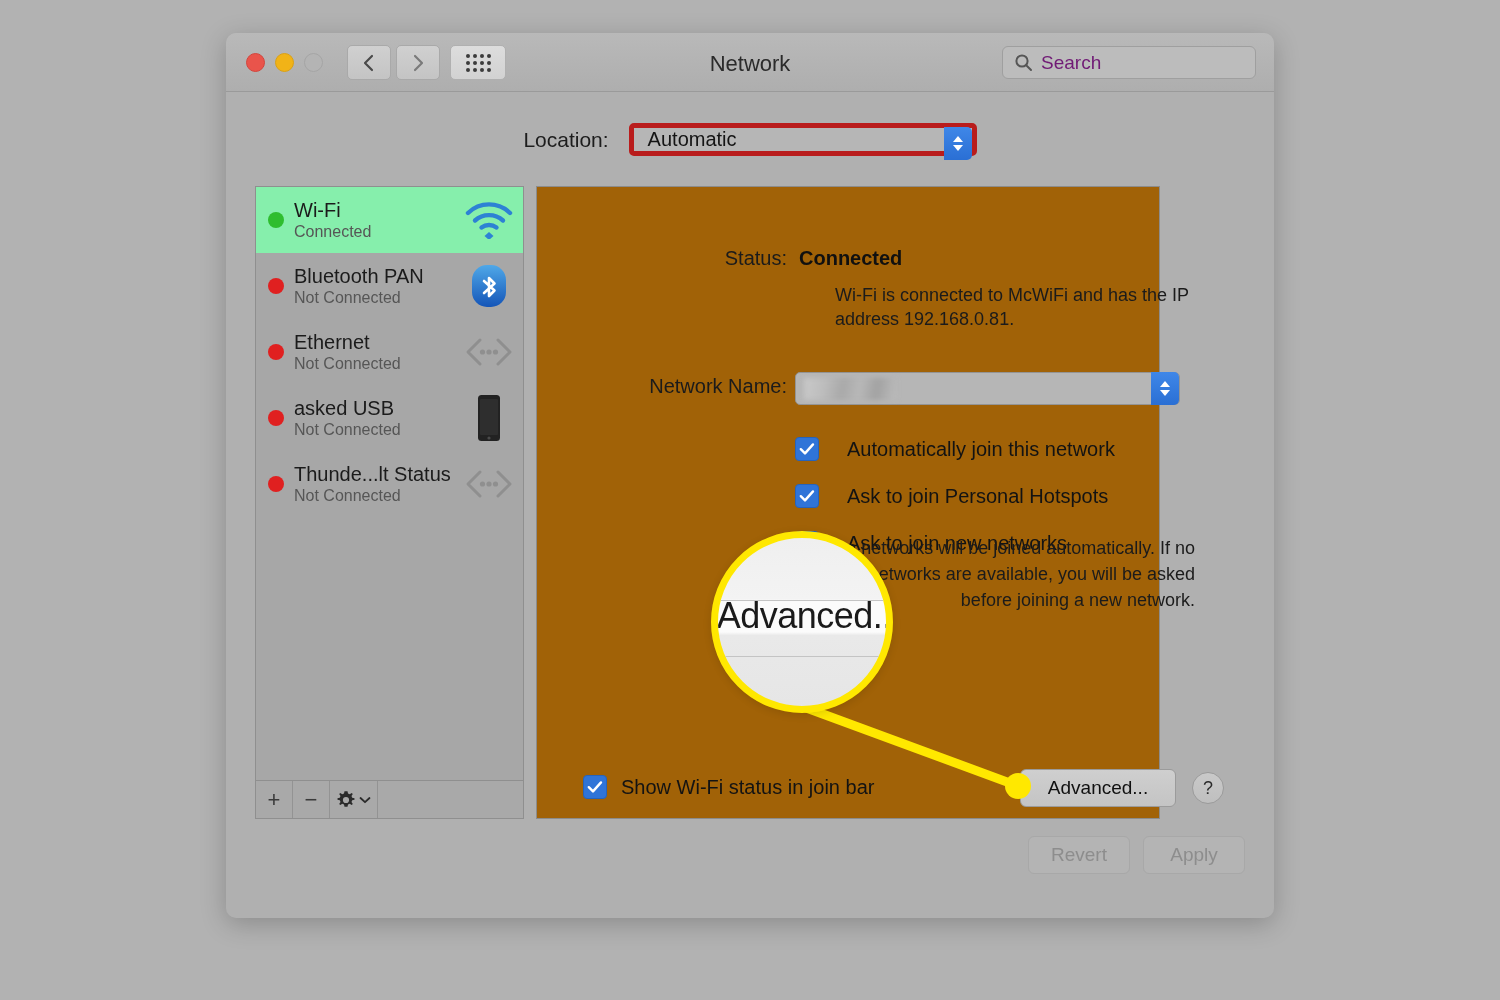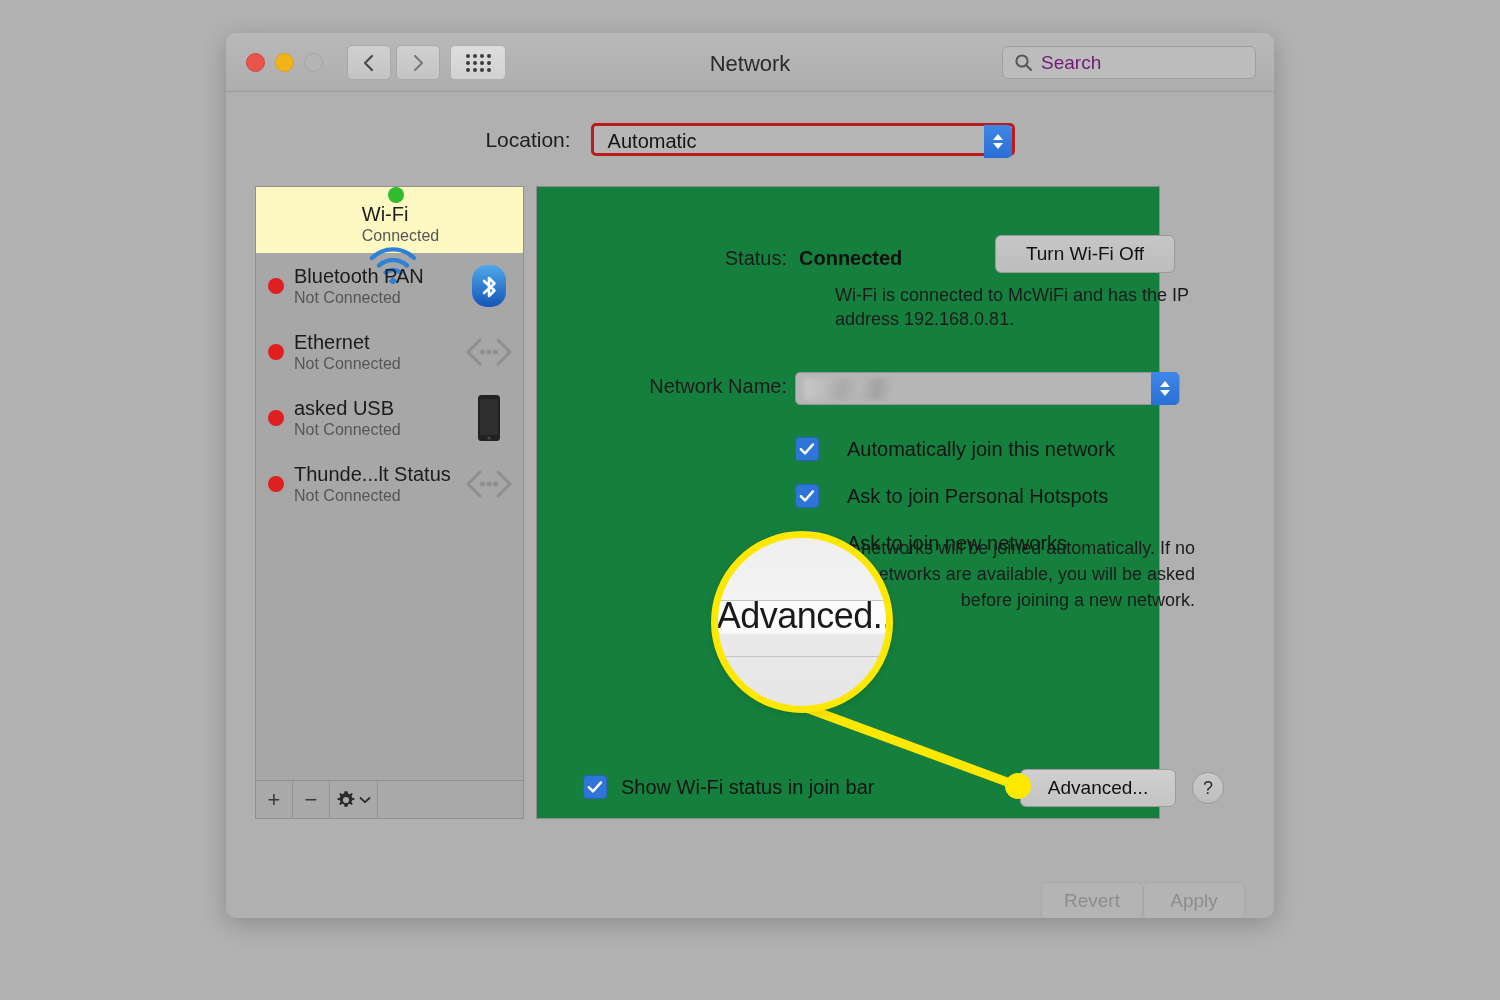--- a/index.html
+++ b/index.html
@@ -62,22 +62,22 @@
   }
   .searchbox .ph { font-size: 19px; color: #701a75; }
 
   
   .locrow {
     position: absolute; left: 0; right: 0; top: 90px;
     display: flex; align-items: center; justify-content: center; gap: 20px;
   }
   .loclabel { font-size: 21px; color: #1d1d1d; }
   .popup {
-    position: relative; width: 424px; height: 33px;
-    background: #b6b6b6; border: 3px solid #b91c1c; border-radius: 5px;
+    position: relative; width: 348px; height: 33px;
+    background: #b6b6b6; border: 5px solid #b91c1c; border-radius: 5px;
     display: flex; align-items: flex-end; padding-left: 14px;
     font-size: 20px; color: #141414;
   }
   .stepper {
     position: absolute; right: 0; top: -1px;
     width: 28px; height: 33px;
     background: linear-gradient(to bottom, #3f87e8, #2a6fd4);
     border-radius: 0 5px 5px 0;
     display: flex; flex-direction: column; align-items: center; justify-content: center; gap: 3px;
   }
@@ -91,21 +91,21 @@
     width: 269px; height: 633px;
     background: #a7a7a7;
     border: 1px solid #8f8f8f;
     display: flex; flex-direction: column;
   }
   .netlist { flex: 1; overflow: hidden; }
   .netrow {
     position: relative; height: 66px;
     display: flex; align-items: center; padding-left: 12px;
   }
-  .netrow.selected { background: #fef9c3; flex-direction: column; }
+  .netrow.selected { background: #86efac; }
   .statdot { width: 16px; height: 16px; border-radius: 50%; flex: 0 0 16px; }
   .statdot.green { background: #2fbd2f; }
   .statdot.red { background: #e02020; }
   .nettext { margin-left: 10px; flex: 1; min-width: 0; }
   .netname { font-size: 20px; color: #1b1b1b; line-height: 1.15; white-space: nowrap; }
   .netstate { font-size: 16px; color: #565656; line-height: 1.25; }
   .neticon { width: 56px; display: flex; align-items: center; justify-content: center; margin-right: 6px; }
 
   .sbfooter {
     height: 38px; border-top: 1px solid #8f8f8f;
@@ -115,21 +115,21 @@
     width: 37px; border-right: 1px solid #939393;
     display: flex; align-items: center; justify-content: center;
     font-size: 22px; color: #3a3a3a;
   }
   .sbbtn.gear { width: 48px; gap: 3px; }
 
   
   .detail {
     position: absolute; left: 310px; top: 153px;
     width: 624px; height: 633px;
-    background: #15803d; border: 1px solid #8c8c8c;
+    background: #a16207; border: 1px solid #8c8c8c;
   }
   .lblcol { position: absolute; text-align: right; font-size: 20px; color: #1b1b1b; }
   .status-label { left: 110px; top: 60px; width: 140px; }
   .status-val { position: absolute; left: 262px; top: 60px; font-size: 20px; font-weight: bold; color: #101010; }
   .turnoff {
     position: absolute; left: 458px; top: 48px; width: 180px; height: 38px;
     background: linear-gradient(to bottom, #c6c6c6, #bdbdbd);
     border: 1px solid #999; border-radius: 6px;
     display: flex; align-items: center; justify-content: center;
     font-size: 19px; color: #121212;
@@ -170,21 +170,21 @@
   }
   .helpbtn {
     position: absolute; left: 655px; top: 585px; width: 32px; height: 32px;
     border-radius: 50%; background: linear-gradient(to bottom,#c9c9c9,#bfbfbf);
     border: 1px solid #9b9b9b;
     display: flex; align-items: center; justify-content: center;
     font-size: 18px; color: #2b2b2b;
   }
 
   
-  .footbtns { position: absolute; right: 29px; top: 849px; display: flex; gap: 0; }
+  .footbtns { position: absolute; right: 29px; top: 803px; display: flex; gap: 13px; }
   .flatbtn {
     width: 102px; height: 38px;
     background: #b4b4b4; border: 1px solid #a8a8a8; border-radius: 6px;
     display: flex; align-items: center; justify-content: center;
     font-size: 19px; color: #8d8d8d;
   }
 
   
   .callout-line {
     position: absolute; left: 0; top: 0; width: 1500px; height: 1000px;
@@ -376,21 +376,20 @@
             <polyline points="1.5,2 6,6.2 10.5,2" fill="none" stroke="#2b2b2b" stroke-width="1.8" stroke-linecap="round" stroke-linejoin="round"></polyline>
           </svg>
         </span>
       </div>
     </div>
 
     <div class="detail">
 
       <span class="lblcol status-label">Status:</span>
       <span class="status-val">Connected</span>
-      <div class="turnoff">Turn Wi-Fi Off</div>
       <div class="statusdesc">Wi-Fi is connected to McWiFi and has the IP address 192.168.0.81.</div>
 
       <span class="lblcol nn-label">Network Name:</span>
       <div class="nn-popup">
         <span class="blurred"></span>
         <span class="stepper">
           <span class="ar up"></span>
             <span class="ar dn"></span>
         </span>
       </div>

